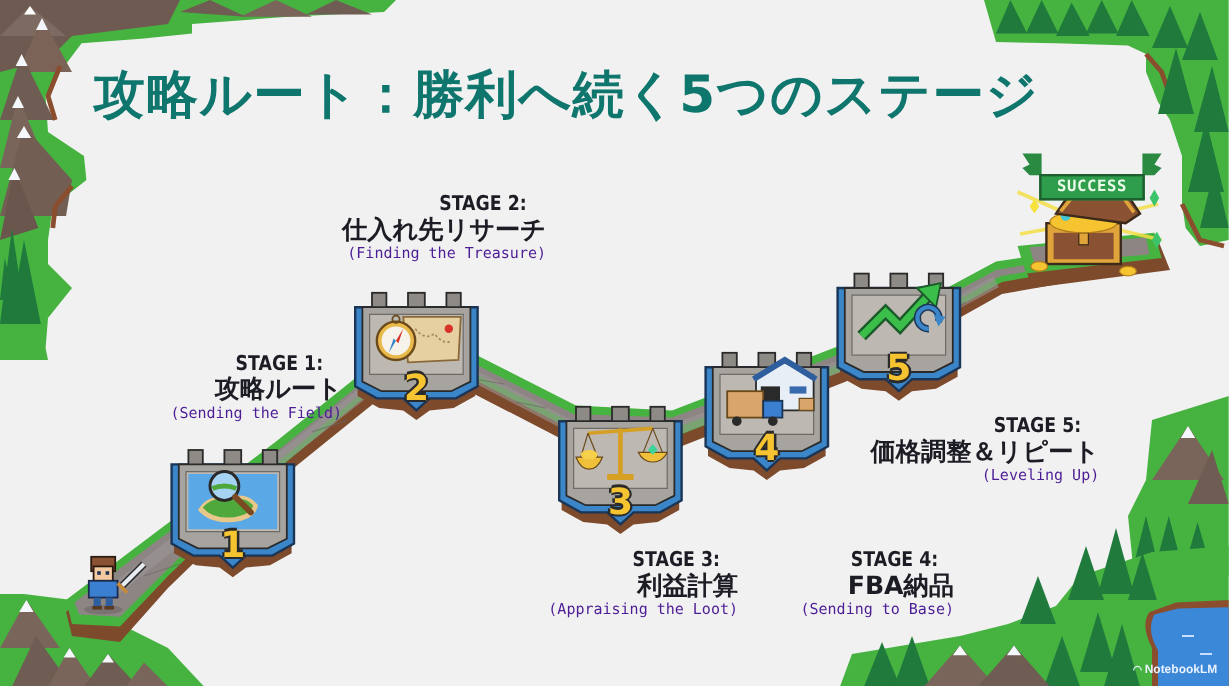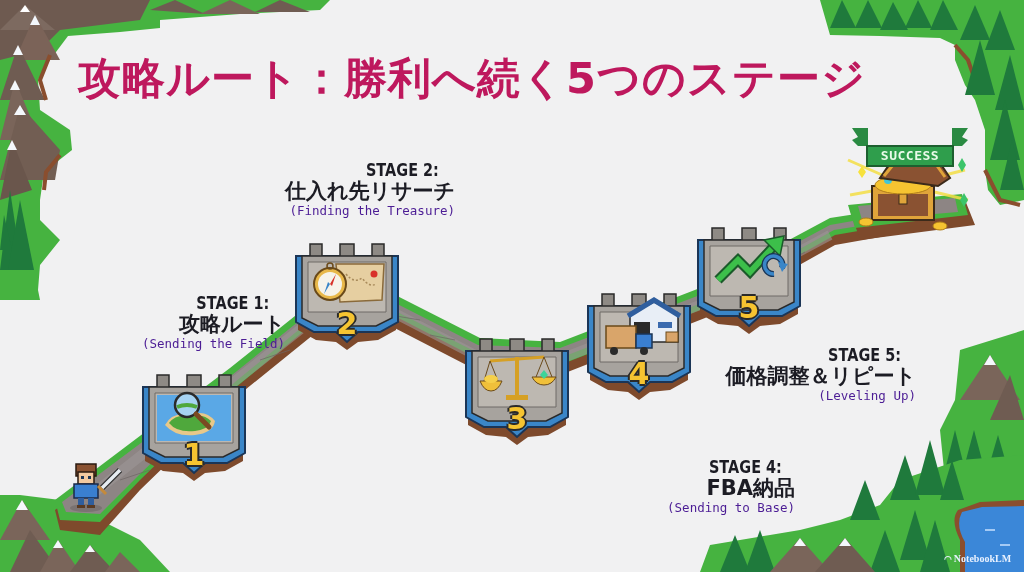--- a/index.html
+++ b/index.html
@@ -2,21 +2,21 @@
 <html><head>
 <meta charset="utf-8">
 <style>
   * { box-sizing: border-box; margin: 0; padding: 0; }
   html, body { width: 1024px; height: 572px; overflow: hidden; background: #f1f1f2; }
   body { position: relative; font-family: "DejaVu Sans", sans-serif; }
   #scene { position: absolute; left: 0; top: 0; width: 1024px; height: 572px; }
   .title {
     position: absolute; left: 78px; top: 50px; width: 880px;
     font-family: "DejaVu Sans", sans-serif; font-weight: bold;
-    font-size: 43px; color: #be185d; letter-spacing: 1px; white-space: nowrap;
+    font-size: 43px; color: #0f766e; letter-spacing: 1px; white-space: nowrap;
   }
   .stage-label { position: absolute; text-align: right; white-space: nowrap; }
   .stage-label .num {
     font-family: "DejaVu Sans", sans-serif; font-weight: bold;
     font-size: 17px; color: #1c1c24; line-height: 20px;
     transform: scaleX(0.85);
   }
   .stage-label .jp {
     font-family: "DejaVu Sans", sans-serif; font-weight: bold;
     font-size: 21px; color: #1c1c24; line-height: 22px;
@@ -33,21 +33,21 @@
     text-shadow: -2px 0 #2a2a2a, 2px 0 #2a2a2a, 0 -2px #2a2a2a, 0 2px #2a2a2a, 1px 1px #8a5a10;
   }
   .success-banner {
     position: absolute; left: 866px; top: 125px; width: 88px; height: 22px;
     background: #2f9e4c; border: 2px solid #1d5f2f; color: #eafbe9;
     font-family: "DejaVu Sans Mono", monospace; font-weight: bold; font-size: 13px;
     text-align: center; line-height: 18px; letter-spacing: 0.5px; margin-top: 20px;
   }
   .watermark {
     position: absolute; left: 944px; top: 553px;
-    font-family: Liberation Serif, serif; font-size: 10px; color: #e8f1ff;
+    font-family: Liberation Sans, sans-serif; font-size: 10px; color: #e8f1ff;
     font-weight: bold;
     text-align: right;
   }
   .watermark .wm-icon { font-size: 9px; margin-right: 2px; }
 </style>
 </head>
 <body>
 
 <div id="scene">
   <svg width="1024" height="572" viewBox="0 0 1024 572" xmlns="http://www.w3.org/2000/svg" style="position:absolute;left:0;top:0">
@@ -326,20 +326,25 @@
     <div class="jp">攻略ルート</div>
     <div class="en">(Sending the Field)</div>
   </div>
 
   <div class="stage-label" style="left:240px;top:160px;width:215px;">
     <div class="num">STAGE 2:</div>
     <div class="jp">仕入れ先リサーチ</div>
     <div class="en">(Finding the Treasure)</div>
   </div>
 
+  <div class="stage-label" style="left:415px;top:457px;width:200px;">
+    <div class="num">STAGE 3:</div>
+    <div class="jp">利益計算</div>
+    <div class="en">(Appraising the Loot)</div>
+  </div>
 
   <div class="stage-label" style="left:620px;top:457px;width:175px;">
     <div class="num">STAGE 4:</div>
     <div class="jp">FBA納品</div>
     <div class="en">(Sending to Base)</div>
   </div>
 
   <div class="stage-label" style="left:716px;top:345px;width:200px;">
     <div class="num">STAGE 5:</div>
     <div class="jp">価格調整＆リピート</div>

